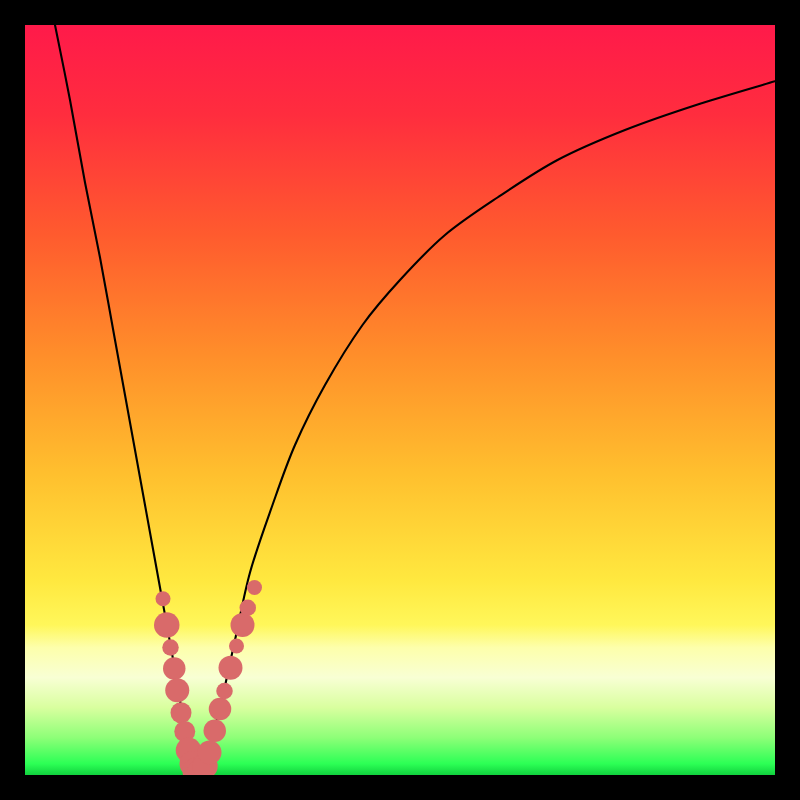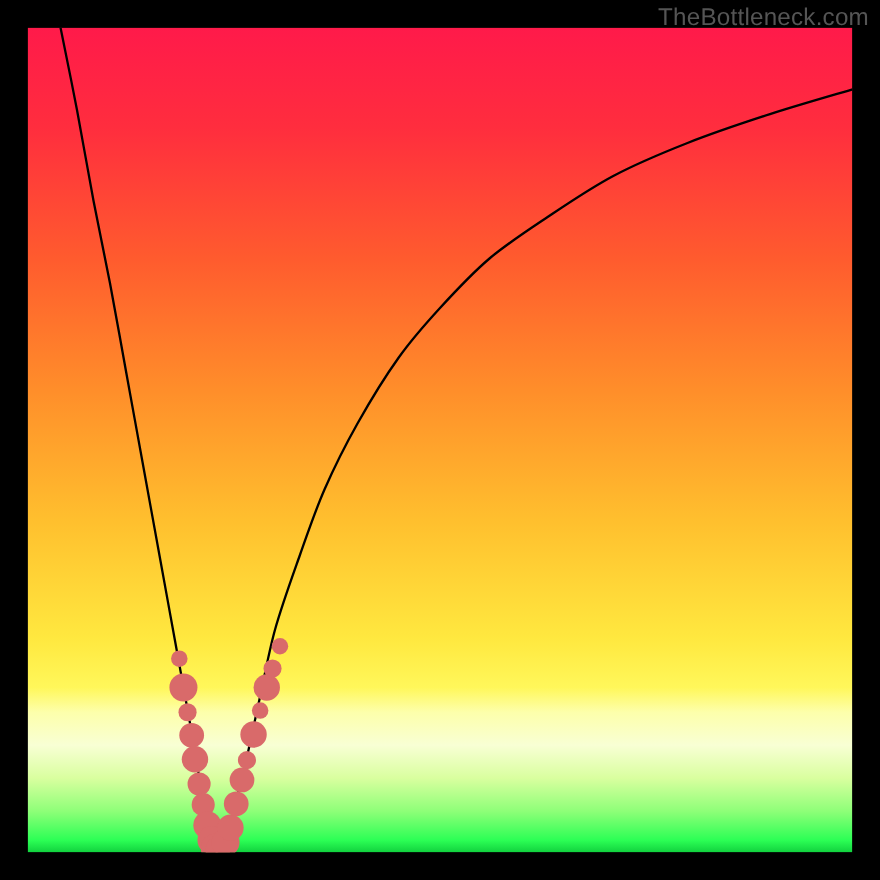--- a/index.html
+++ b/index.html
@@ -97,14 +97,13 @@
           <circle cx="26.600" cy="88.800" r="1.10" fill="#d96a6a"></circle>
           <circle cx="27.400" cy="85.700" r="1.60" fill="#d96a6a"></circle>
           <circle cx="28.200" cy="82.800" r="1.00" fill="#d96a6a"></circle>
           <circle cx="29.000" cy="80.000" r="1.60" fill="#d96a6a"></circle>
           <circle cx="29.700" cy="77.700" r="1.10" fill="#d96a6a"></circle>
           <circle cx="30.600" cy="75.000" r="1.00" fill="#d96a6a"></circle>
         </g>
     </svg>
   </div>
 
-  <div class="watermark">TheBottleneck.com</div>
 </div>
 
 </body></html>

